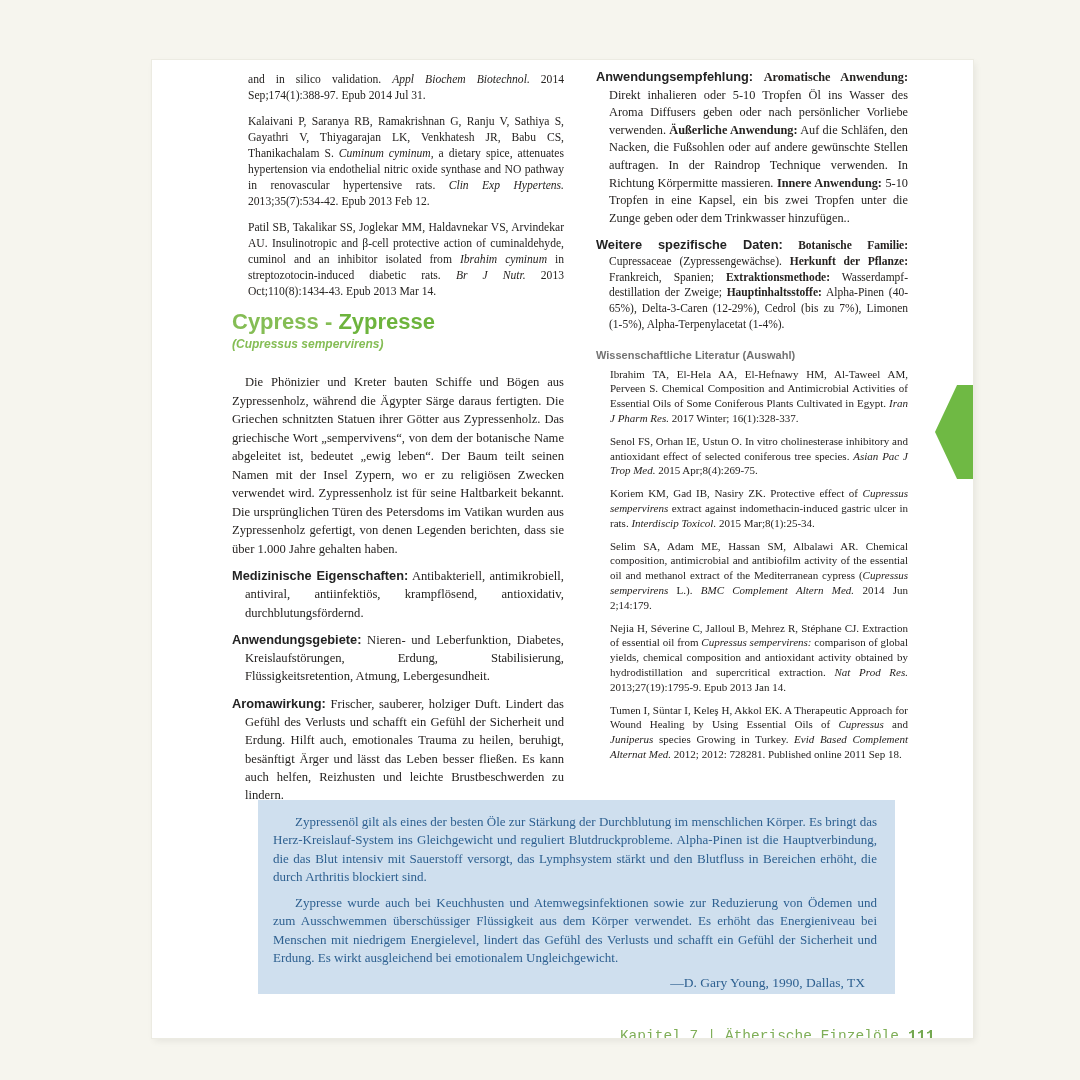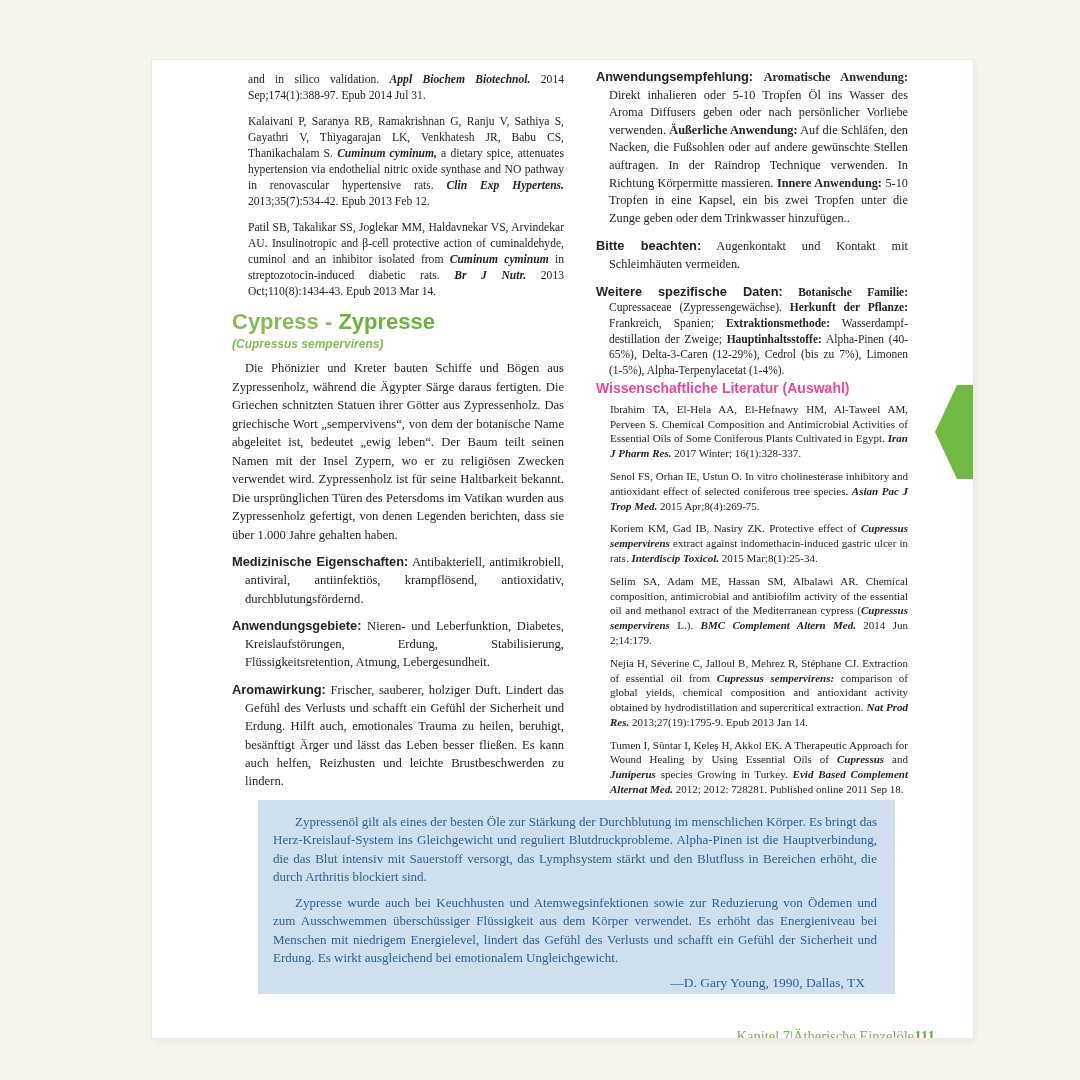--- a/index.html
+++ b/index.html
@@ -18,47 +18,47 @@
   .col-left{position:absolute;left:80px;top:12px;width:332px;}
   .col-right{position:absolute;left:444px;top:8px;width:312px;}
 
   .ref{
     font-size:11.6px;line-height:16px;text-align:justify;
     padding-left:16px;margin-bottom:10px;color:#262321;
   }
   .col-right .ref{
     font-size:11px;line-height:14.8px;padding-left:14px;margin-bottom:8px;
   }
-  .i{font-style:italic;font-weight:bold;}
+  .i{font-style:italic;}
   .b{font-weight:bold;font-family:inherit;}
 
   .title{font-family:"Liberation Sans", sans-serif;font-size:22px;line-height:24px;}
   .title .t-en{color:#85bd55;font-weight:600;}
   .title .t-de{color:#6db43d;font-weight:800;}
   .subtitle{
     font-family:"Liberation Sans", sans-serif;font-style:italic;font-weight:600;
     color:#85bd55;font-size:12px;margin-top:3px;
   }
   .intro{
-    margin-top:8px;font-size:12.6px;line-height:18.5px;text-align:justify;
+    margin-top:22px;font-size:12.6px;line-height:18.5px;text-align:justify;
     text-indent:13px;color:#262321;
   }
   .sec{
     margin-top:9px;font-size:12.6px;line-height:18.3px;text-align:justify;
     padding-left:13px;text-indent:-13px;color:#262321;
   }
   .sec-label{
     font-family:"Liberation Sans", sans-serif;font-weight:bold;font-size:12.8px;color:#232323;
   }
   .col-right .sec{font-size:12.3px;line-height:17.6px;margin-top:0;}
   .col-right .sec + .sec{margin-top:10px;}
   .sec-small{font-size:11.5px !important;line-height:15.7px !important;}
   .lit-heading{
-    font-family:"Liberation Sans", sans-serif;font-weight:bold;font-size:14px;
-    color:#ec4899;margin-top:1px;margin-bottom:6px;
+    font-family:"Liberation Sans", sans-serif;font-weight:bold;font-size:11px;
+    color:#737373;margin-top:16px;margin-bottom:6px;
   }
   .quote-box{
     position:absolute;left:106px;top:740px;width:637px;height:194px;
     background:#cfdfee;box-sizing:border-box;
     padding:13px 18px 8px 15px;
   }
   .quote-p{
     color:#2e6090;font-size:13px;line-height:18.3px;text-align:justify;
     text-indent:22px;margin:0 0 8px 0;
   }
@@ -66,34 +66,34 @@
     color:#2e6090;font-size:13.5px;text-align:right;padding-right:12px;margin-top:2px;
   }
   .bookmark-arrow{
     position:absolute;right:0;top:325px;width:38px;height:94px;
     background:#6fb944;
     -webkit-clip-path:polygon(100% 0, 100% 100%, 58% 100%, 0% 50%, 58% 0%);
     clip-path:polygon(100% 0, 100% 100%, 58% 100%, 0% 50%, 58% 0%);
   }
   .footer{
     position:absolute;top:967px;right:38px;white-space:nowrap;
-    font-family:Liberation Serif, serif;font-size:14.5px;line-height:18px;
-    color:#7fae57;display:flex;align-items:baseline;
+    font-family:Liberation Mono, monospace;font-size:14.5px;line-height:18px;
+    color:#7fae57;display:flex;align-items:baseline;gap:9px;
   }
   .footer .pagenum{font-weight:bold;font-size:15px;color:#74a850;}
 </style>
 </head>
 <body>
 
 <div class="page">
 
   <div class="col-left">
     <div class="ref"><span>and in silico validation. </span><span class="i">Appl Biochem Biotechnol.</span><span> 2014 Sep;174(1):388-97. Epub 2014 Jul 31.</span></div>
     <div class="ref"><span>Kalaivani P, Saranya RB, Ramakrishnan G, Ranju V, Sathiya S, Gayathri V, Thiyagarajan LK, Venkhatesh JR, Babu CS, Thanikachalam S. </span><span class="i">Cuminum cyminum,</span><span> a dietary spice, attenuates hypertension via endothelial nitric oxide synthase and NO pathway in renovascular hypertensive rats. </span><span class="i">Clin Exp Hypertens.</span><span> 2013;35(7):534-42. Epub 2013 Feb 12.</span></div>
-    <div class="ref"><span>Patil SB, Takalikar SS, Joglekar MM, Haldavnekar VS, Arvindekar AU. Insulinotropic and β-cell protective action of cuminaldehyde, cuminol and an inhibitor isolated from </span><span class="i">Cuminum cyminum</span><span> in streptozotocin-induced diabetic rats. </span><span class="i">Br J Nutr.</span><span> 2013 Oct;110(8):1434-43. Epub 2013 Mar 14.</span></div>
+    <div class="ref"><span>Patil SB, Takalikar SS, Joglekar MM, Haldavnekar VS, Arvindekar AU. Insulinotropic and β-cell protective action of cuminaldehyde, cuminol and an inhibitor isolated from </span><span class="i">Ibrahim cyminum</span><span> in streptozotocin-induced diabetic rats. </span><span class="i">Br J Nutr.</span><span> 2013 Oct;110(8):1434-43. Epub 2013 Mar 14.</span></div>
 
     <div class="title">
       <span class="t-en">Cypress - </span><span class="t-de">Zypresse</span>
     </div>
     <div class="subtitle">(Cupressus sempervirens)</div>
 
     <div class="intro">Die Phönizier und Kreter bauten Schiffe und Bögen aus Zypressenholz, während die Ägypter Särge daraus fertigten. Die Griechen schnitzten Statuen ihrer Götter aus Zypressenholz. Das griechische Wort „sempervivens“, von dem der botanische Name abgeleitet ist, bedeutet „ewig leben“. Der Baum teilt seinen Namen mit der Insel Zypern, wo er zu religiösen Zwecken verwendet wird. Zypressenholz ist für seine Haltbarkeit bekannt. Die ursprünglichen Türen des Petersdoms im Vatikan wurden aus Zypressenholz gefertigt, von denen Legenden berichten, dass sie über 1.000 Jahre gehalten haben.</div>
 
     <div class="sec">
       <span class="sec-label">Medizinische Eigenschaften:</span><span><span> Antibakteriell, antimikrobiell, antiviral, antiinfektiös, krampflösend, antioxidativ, durchblutungsfördernd.</span></span>
@@ -102,23 +102,20 @@
       <span class="sec-label">Anwendungsgebiete:</span><span><span> Nieren- und Leberfunktion, Diabetes, Kreislaufstörungen, Erdung, Stabilisierung, Flüssigkeitsretention, Atmung, Lebergesundheit.</span></span>
     </div>
     <div class="sec">
       <span class="sec-label">Aromawirkung:</span><span><span> Frischer, sauberer, holziger Duft. Lindert das Gefühl des Verlusts und schafft ein Gefühl der Sicherheit und Erdung. Hilft auch, emotionales Trauma zu heilen, beruhigt, besänftigt Ärger und lässt das Leben besser fließen. Es kann auch helfen, Reizhusten und leichte Brustbeschwerden zu lindern.</span></span>
     </div>
   </div>
 
   <div class="col-right">
     <div class="sec">
       <span class="sec-label">Anwendungsempfehlung:</span><span><span> </span><span class="b">Aromatische Anwendung:</span><span> Direkt inhalieren oder 5-10 Tropfen Öl ins Wasser des Aroma Diffusers geben oder nach persönlicher Vorliebe verwenden. </span><span class="b">Äußerliche Anwendung:</span><span> Auf die Schläfen, den Nacken, die Fußsohlen oder auf andere gewünschte Stellen auftragen. In der Raindrop Technique verwenden. In Richtung Körpermitte massieren. </span><span class="b">Innere Anwendung:</span><span> 5-10 Tropfen in eine Kapsel, ein bis zwei Tropfen unter die Zunge geben oder dem Trinkwasser hinzufügen..</span></span>
-    </div>
-    <div class="sec">
-      <span class="sec-label">Bitte beachten:</span><span><span> Augenkontakt und Kontakt mit Schleimhäuten vermeiden.</span></span>
     </div>
     <div class="sec sec-small">
       <span class="sec-label">Weitere spezifische Daten:</span><span><span> </span><span class="b">Botanische Familie:</span><span> Cupressaceae (Zypressengewächse). </span><span class="b">Herkunft der Pflanze:</span><span> Frankreich, Spanien; </span><span class="b">Extraktionsmethode:</span><span> Wasserdampf-destillation der Zweige; </span><span class="b">Hauptinhaltsstoffe:</span><span> Alpha-Pinen (40-65%), Delta-3-Caren (12-29%), Cedrol (bis zu 7%), Limonen (1-5%), Alpha-Terpenylacetat (1-4%).</span></span>
     </div>
 
     <div class="lit-heading">Wissenschaftliche Literatur (Auswahl)</div>
 
     <div class="ref"><span>Ibrahim TA, El-Hela AA, El-Hefnawy HM, Al-Taweel AM, Perveen S. Chemical Composition and Antimicrobial Activities of Essential Oils of Some Coniferous Plants Cultivated in Egypt. </span><span class="i">Iran J Pharm Res.</span><span> 2017 Winter; 16(1):328-337.</span></div>
     <div class="ref"><span>Senol FS, Orhan IE, Ustun O. In vitro cholinesterase inhibitory and antioxidant effect of selected coniferous tree species. </span><span class="i">Asian Pac J Trop Med.</span><span> 2015 Apr;8(4):269-75.</span></div>
     <div class="ref"><span>Koriem KM, Gad IB, Nasiry ZK. Protective effect of </span><span class="i">Cupressus sempervirens</span><span> extract against indomethacin-induced gastric ulcer in rats. </span><span class="i">Interdiscip Toxicol.</span><span> 2015 Mar;8(1):25-34.</span></div>

